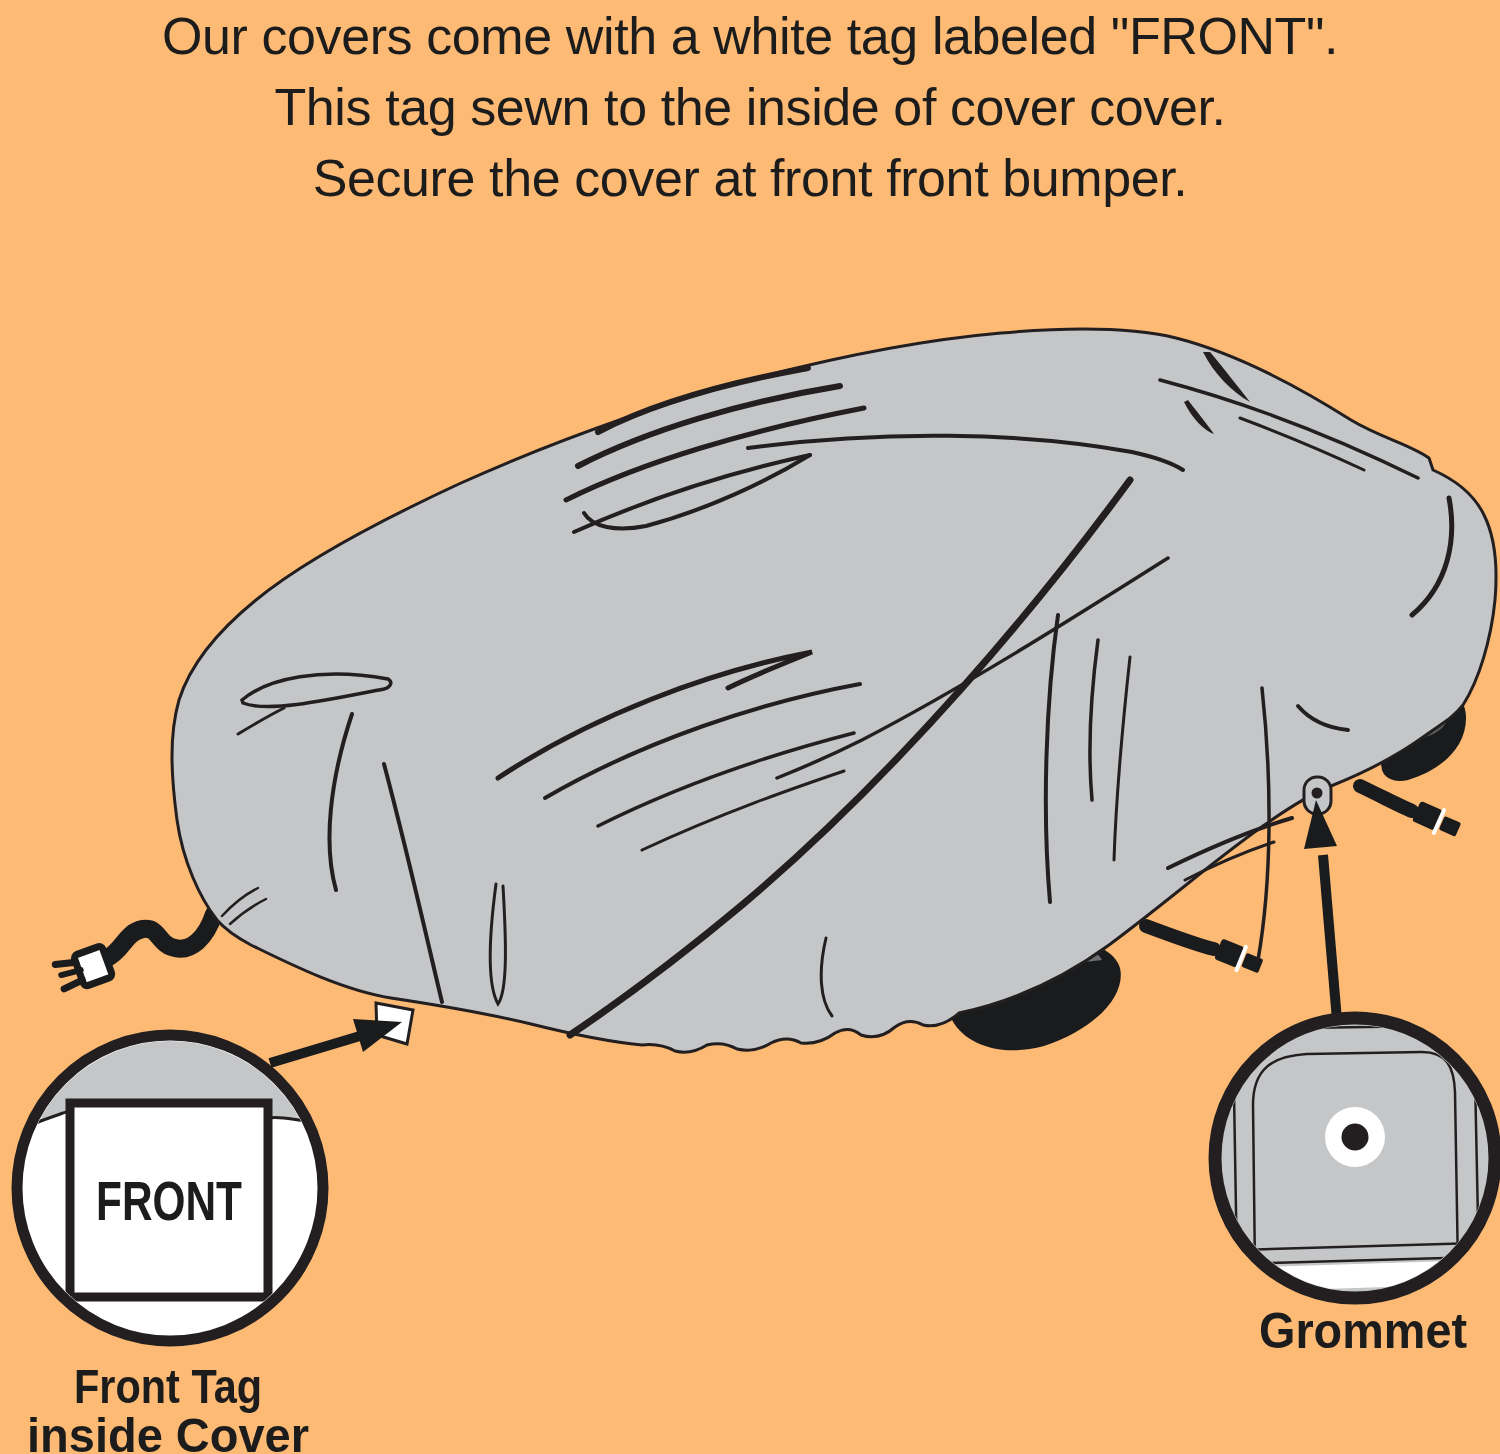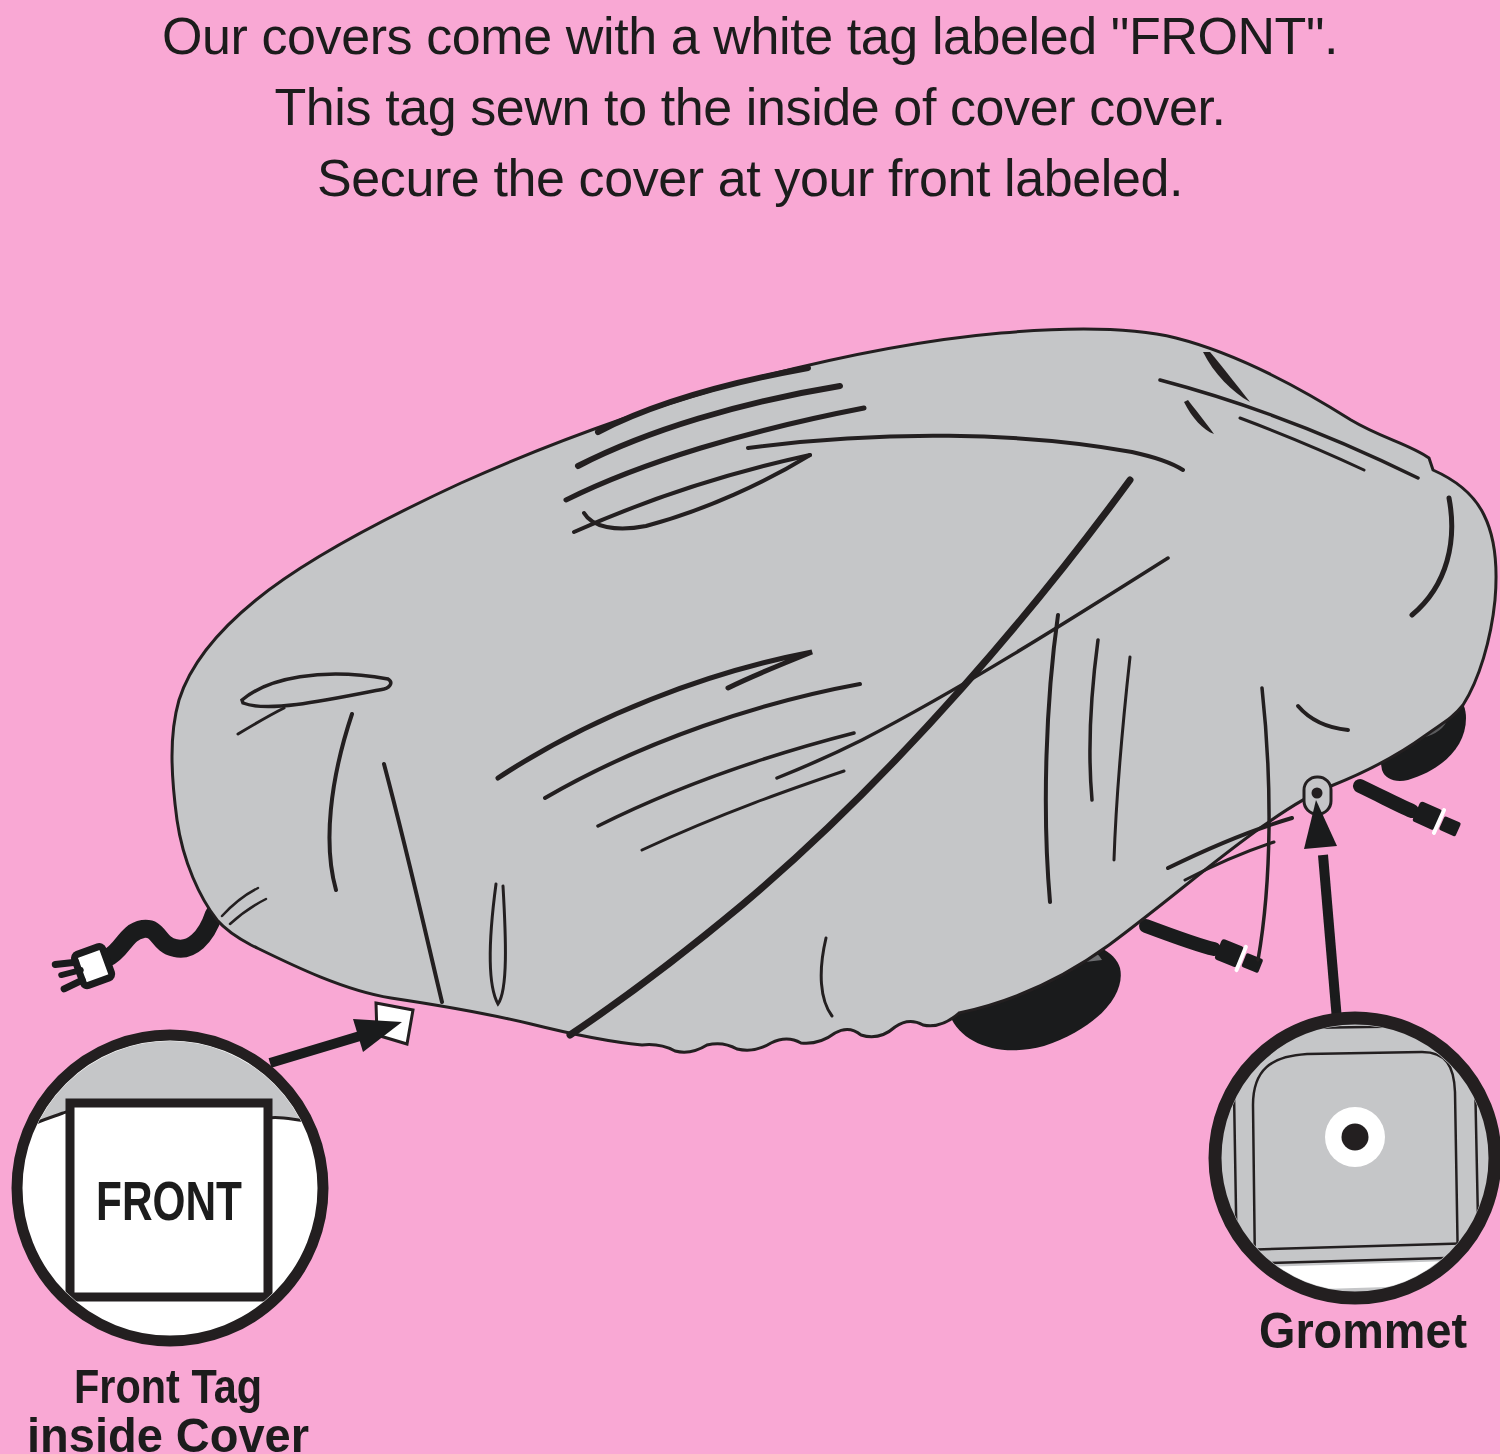--- a/index.html
+++ b/index.html
@@ -1,19 +1,19 @@
 <!DOCTYPE html>
 <html><head>
 <meta charset="utf-8">
 <style>
   html,body{margin:0;padding:0;background:#ffffff;}
   .page{
     position:relative;
     width:1500px;height:1454px;
-    background:#f9a8d4;
+    background:#fdba74;
     overflow:hidden;
     font-family:"Liberation Sans", sans-serif;
   }
   .header{
     position:absolute;top:0;left:0;right:0;
     text-align:center;
     color:#1c1c1c;
     font-size:52px;
     line-height:71px;
     letter-spacing:-0.4px;
@@ -28,21 +28,21 @@
   .caption{font-weight:700;}
 </style>
 </head>
 <body>
 
 <div class="page">
 
   <div class="header">
     <div>Our covers come with a white tag labeled "FRONT".</div>
     <div>This tag sewn to the inside of cover cover.</div>
-    <div>Secure the cover at your front labeled.</div>
+    <div>Secure the cover at front front bumper.</div>
   </div>
 
   <svg class="art" viewBox="0 0 1500 1454">
     <defs>
       <clipPath id="clip-front-inset">
           <circle cx="170" cy="1188" r="147"></circle>
         </clipPath>
       <clipPath id="clip-grommet-inset">
           <circle cx="1355" cy="1158" r="133"></circle>
         </clipPath>

